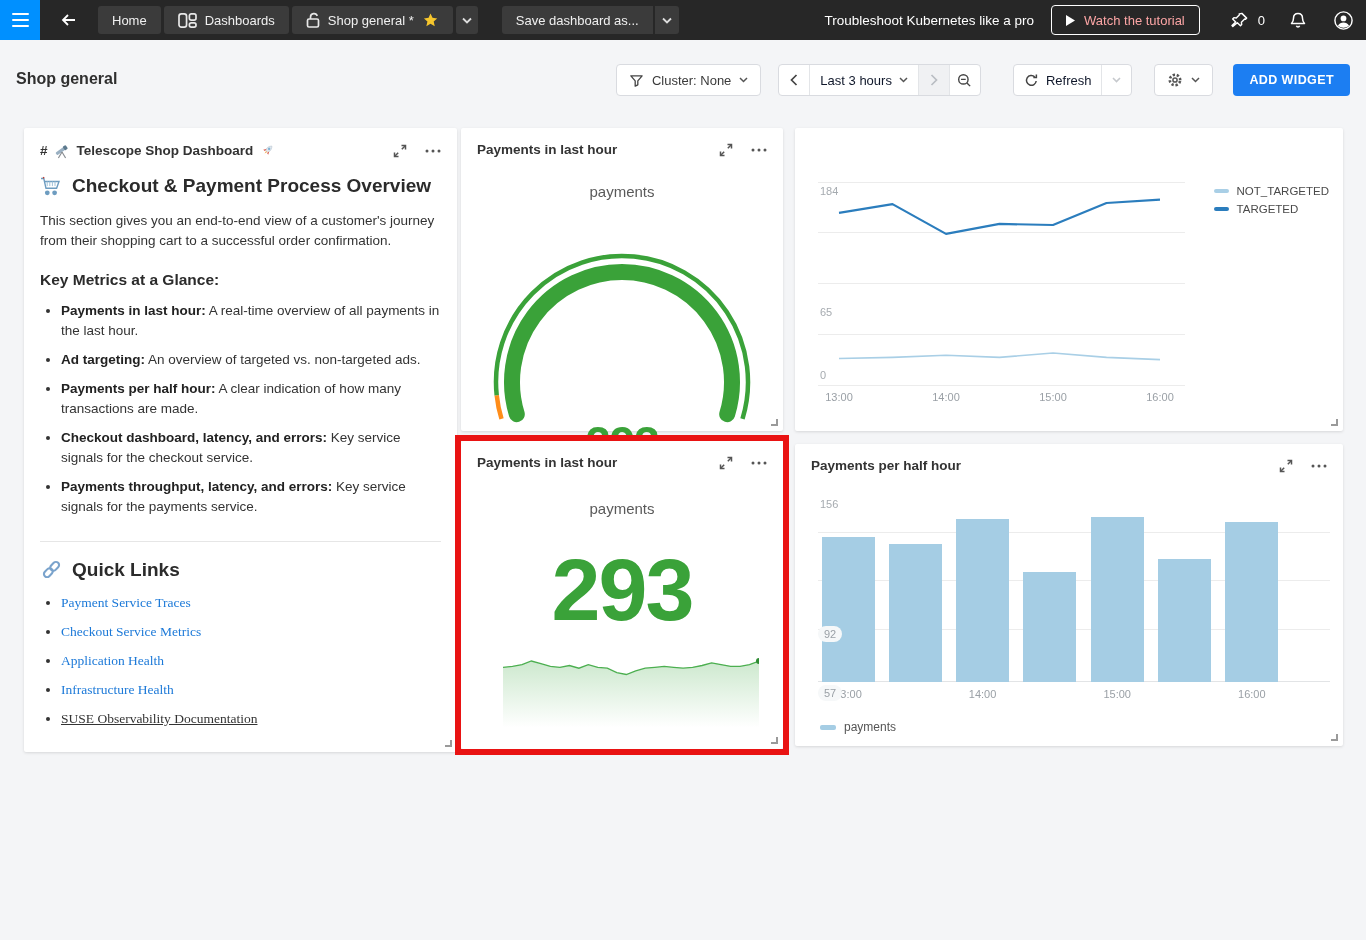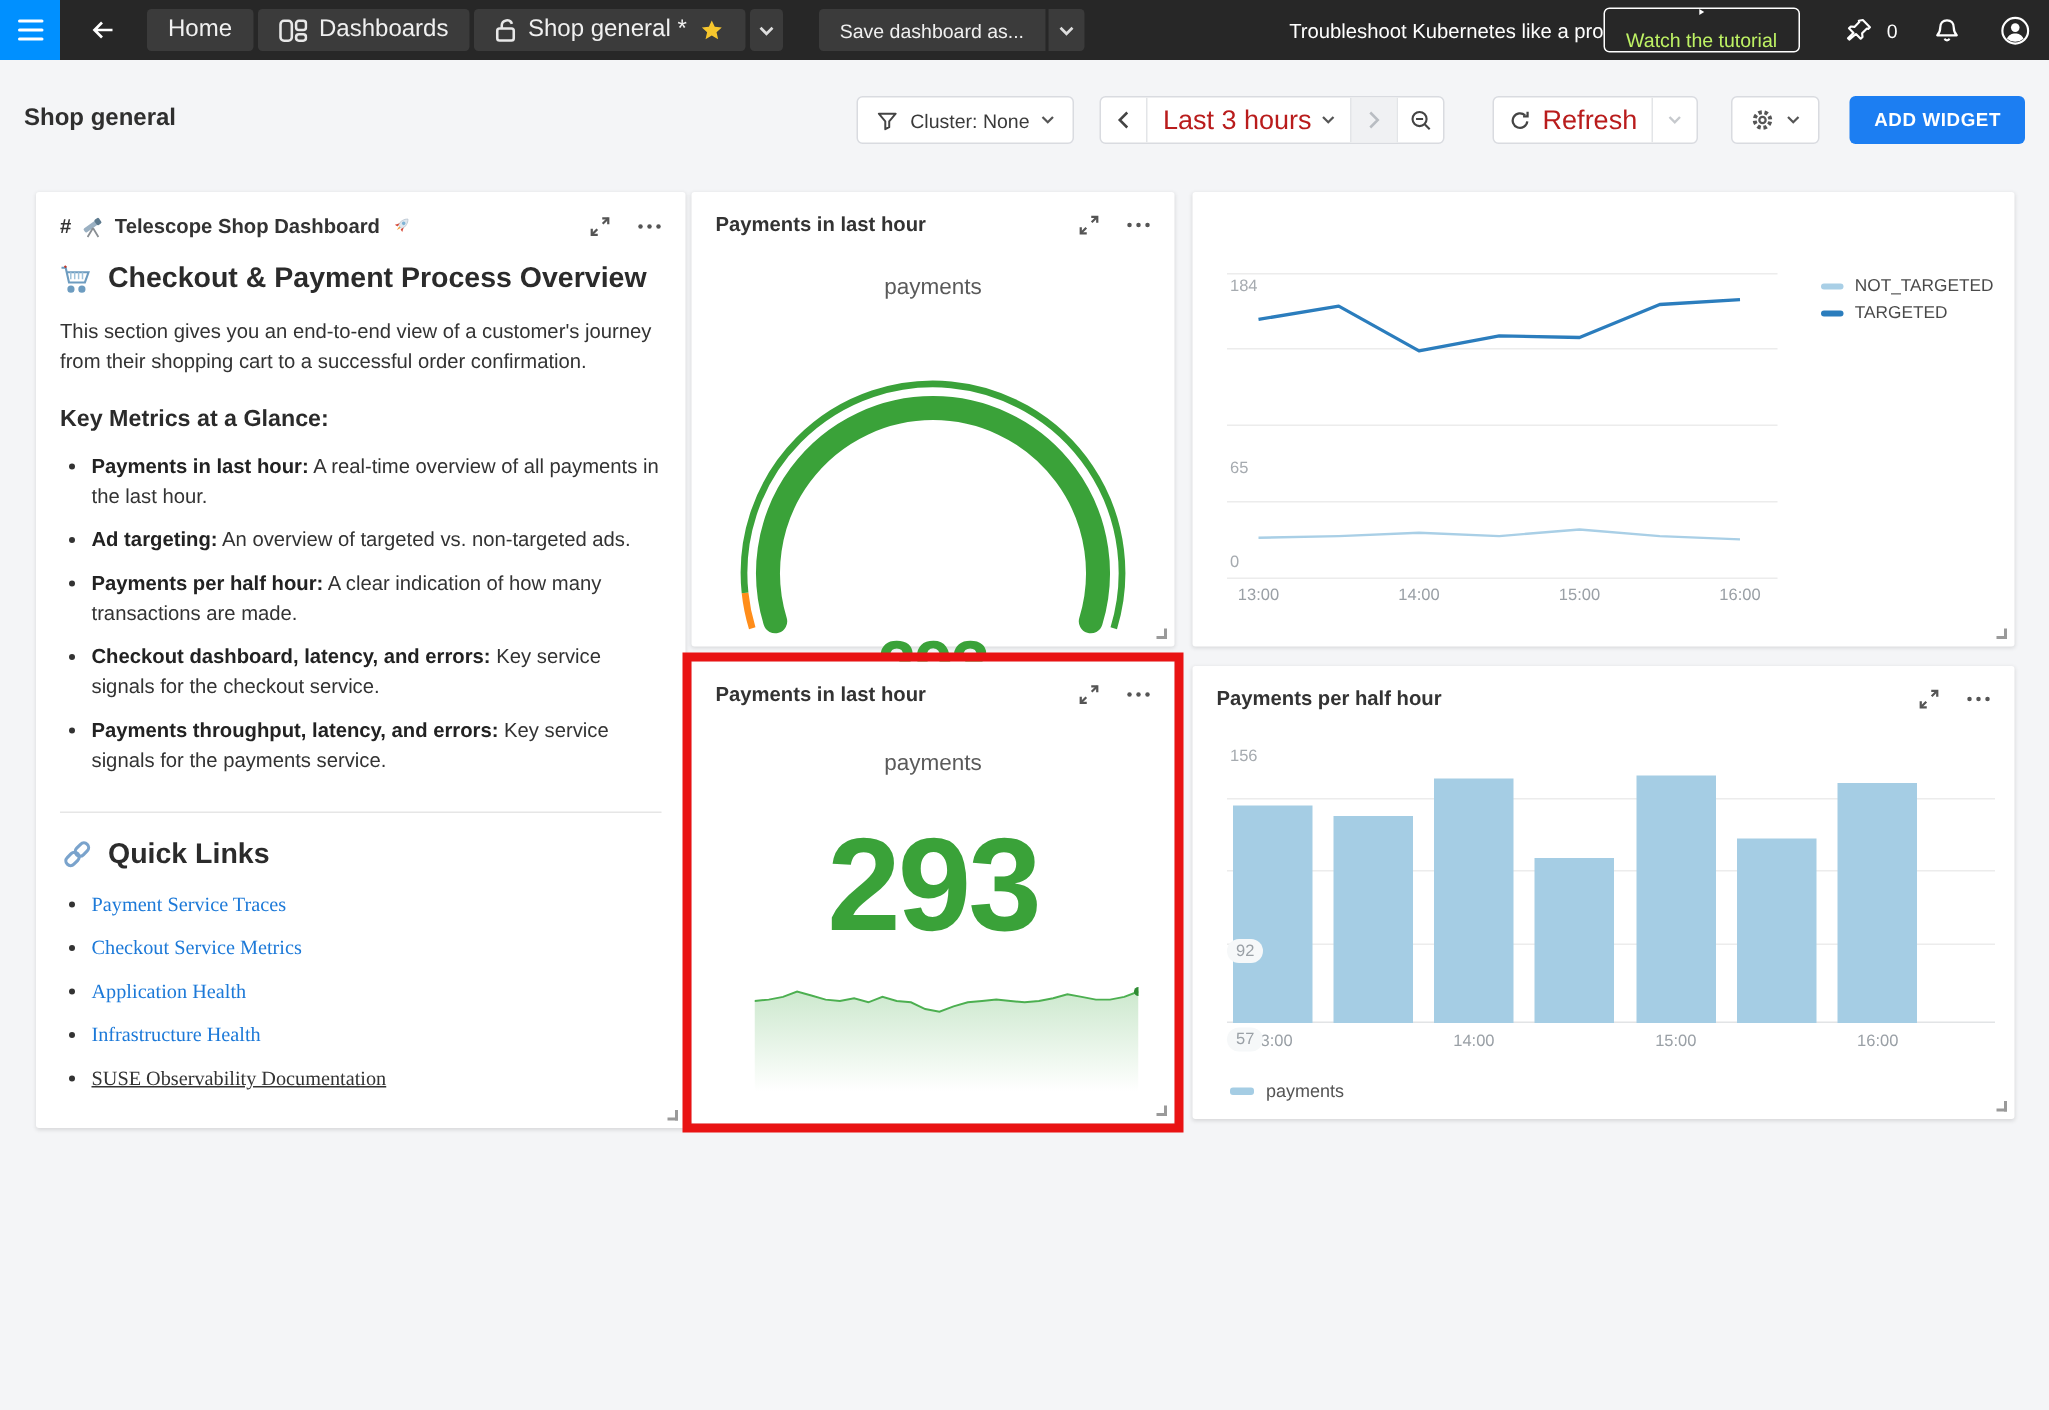--- a/index.html
+++ b/index.html
@@ -6,41 +6,41 @@
     background:#f4f5f7;font-family:"Liberation Sans",sans-serif;-webkit-font-smoothing:antialiased;}
   *{box-sizing:border-box;}
   
   .navbar{position:absolute;left:0;top:0;width:1366px;height:40px;background:#272727;
     display:flex;align-items:center;z-index:30;}
   .menu-btn{width:40px;height:40px;background:#0090ff;display:flex;flex-direction:column;
     justify-content:center;align-items:center;gap:3.5px;cursor:pointer;flex:none;}
   .menu-btn i{display:block;width:17px;height:2.5px;background:#fff;border-radius:1px;}
   .back-btn{margin-left:16px;width:26px;height:28px;display:flex;align-items:center;justify-content:center;flex:none;}
   .tabs{display:flex;gap:3px;margin-left:16px;align-items:center;}
-  .tab{height:28px;background:#3b3b3b;border-radius:3px;color:#f0f0f0;font-size:16px;
+  .tab{height:28px;background:#3b3b3b;border-radius:3px;color:#f0f0f0;font-size:13px;
     display:flex;align-items:center;padding:0 14px;gap:8px;white-space:nowrap;}
   .tab-chev{height:28px;width:22px;background:#3b3b3b;border-radius:3px;display:flex;align-items:center;justify-content:center;}
   .save-group{display:flex;gap:2px;margin-left:24px;}
   .save-main{height:28px;background:#3b3b3b;border-radius:3px 0 0 3px;color:#f0f0f0;font-size:13px;
     display:flex;align-items:center;padding:0 14px;white-space:nowrap;}
   .save-chev{height:28px;width:24px;background:#3b3b3b;border-radius:0 3px 3px 0;display:flex;align-items:center;justify-content:center;}
   .nav-spacer{flex:1;}
   .promo{color:#fff;font-size:13.5px;white-space:nowrap;}
-  .tutorial-btn{height:30px;border:1.5px solid #fff;border-radius:4px;color:#bef264;
-    font-size:13px;display:flex;align-items:center;gap:9px;padding:0 14px;white-space:nowrap;flex-direction:column;}
+  .tutorial-btn{margin-left:17px;height:30px;border:1.5px solid #fff;border-radius:4px;color:#fca5a5;
+    font-size:13px;display:flex;align-items:center;gap:9px;padding:0 14px;white-space:nowrap;}
   .pin-group{margin-left:30px;display:flex;align-items:center;gap:9px;color:#fff;font-size:13px;}
   .bell-btn{margin-left:24px;display:flex;}
   .avatar-btn{margin-left:26px;margin-right:12px;display:flex;}
   
   .page-title{position:absolute;left:16px;top:70px;font-size:16px;font-weight:bold;color:#2f2f2f;}
   .controls{position:absolute;right:16px;top:64px;display:flex;align-items:center;}
   .ctl-btn{height:32px;background:#fff;border:1px solid #d9dbe0;border-radius:4px;display:flex;
     align-items:center;font-size:13px;color:#3a3a3a;padding:0 12px;gap:8px;white-space:nowrap;}
   .seg-group{height:32px;background:#fff;border:1px solid #d9dbe0;border-radius:4px;display:flex;align-items:stretch;overflow:hidden;}
-  .seg{display:flex;align-items:center;justify-content:center;gap:7px;font-size:18px;color:#b91c1c;padding:0 10px;}
+  .seg{display:flex;align-items:center;justify-content:center;gap:7px;font-size:13px;color:#0f172a;padding:0 10px;}
   .seg+.seg{border-left:1px solid #e3e5e8;}
   .seg.disabled{background:#f0f1f3;}
   .add-widget{height:32px;background:#1c7ef2;border:none;border-radius:4px;color:#fff;font-size:12.5px;
     font-weight:bold;letter-spacing:.4px;padding:0 16px;font-family:"Liberation Sans",sans-serif;}
   .gap17{width:17px}.gap32{width:32px}.gap22{width:22px}.gap20{width:20px}
   
   .widget{position:absolute;background:#fff;border-radius:2px;box-shadow:0 1px 3px rgba(0,0,0,.12);}
   .whead{display:flex;align-items:center;padding:14px 12px 0 16px;}
   .wtitle{font-size:13.5px;font-weight:bold;color:#333;display:flex;align-items:center;gap:6px;flex:1;min-width:0;}
   .wicons{display:flex;align-items:center;gap:18px;padding-right:4px;}

